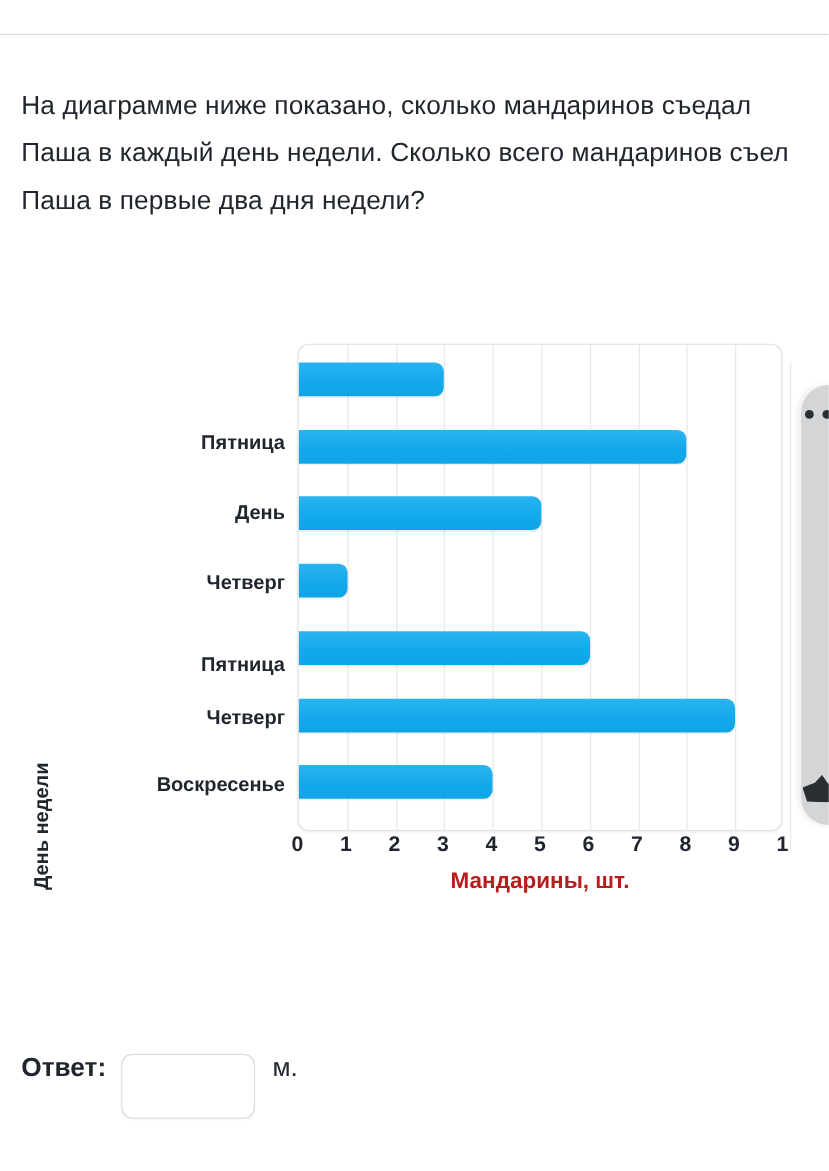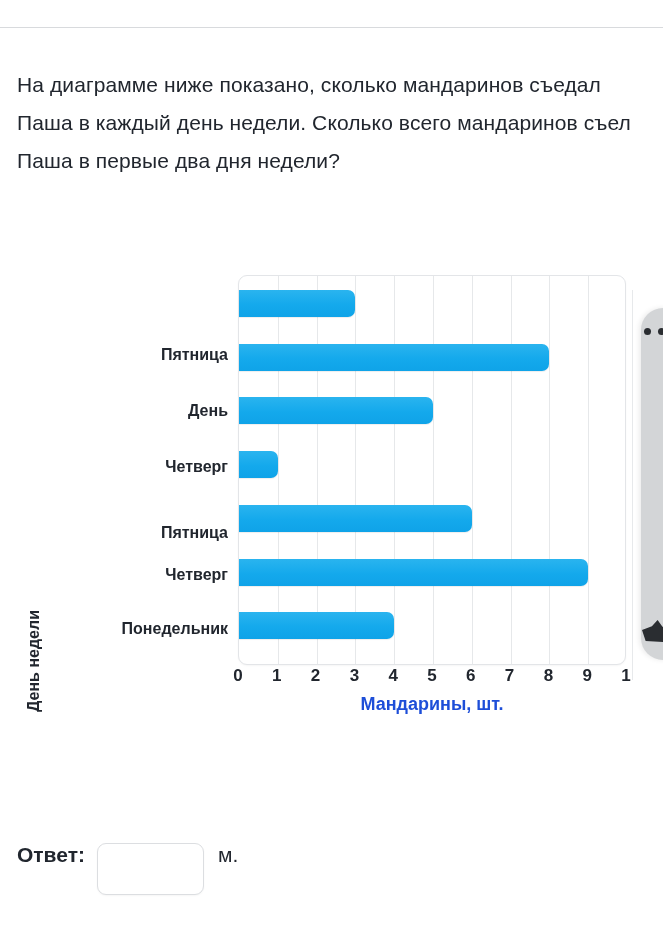--- a/index.html
+++ b/index.html
@@ -134,21 +134,21 @@
 
   
   .x-axis-title {
     position: absolute;
     left: 238px;
     top: 432px;
     width: 388px;
     text-align: center;
     font-size: 18px;
     font-weight: 700;
-    color: #1d4ed8;
+    color: #b91c1c;
     white-space: nowrap;
   }
 
   
   .side-panel {
     position: absolute;
     left: 641px;
     top: 308px;
     width: 60px;
     height: 352px;
@@ -234,21 +234,21 @@
 <div class="chart-block">
 
   <div class="y-axis-title">День недели</div>
 
   <div class="cat-labels">
     <div class="cat-label" style="top:52px">Пятница</div>
     <div class="cat-label" style="top:108px">День</div>
     <div class="cat-label" style="top:164px">Четверг</div>
     <div class="cat-label" style="top:230px">Пятница</div>
     <div class="cat-label" style="top:272px">Четверг</div>
-    <div class="cat-label" style="top:326px">Понедельник</div>
+    <div class="cat-label" style="top:326px">Воскресенье</div>
   </div>
 
   <div class="plot-panel">
     <div id="gridlines">
         <div class="gridline" style="left: 38.8px;"></div>
         <div class="gridline" style="left: 77.6px;"></div>
         <div class="gridline" style="left: 116.4px;"></div>
         <div class="gridline" style="left: 155.2px;"></div>
         <div class="gridline" style="left: 194px;"></div>
         <div class="gridline" style="left: 232.8px;"></div>

